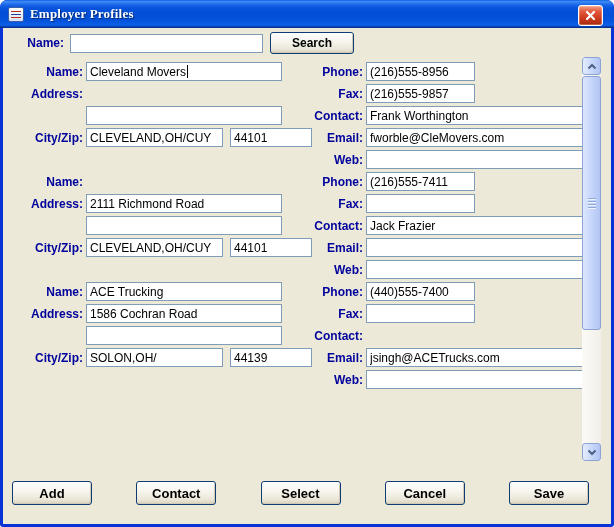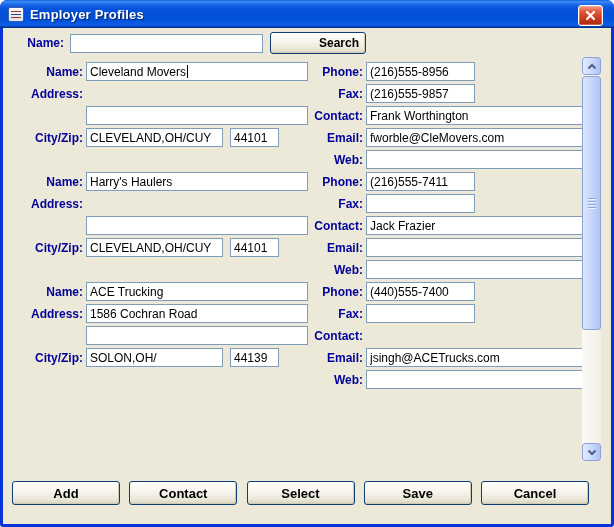--- a/index.html
+++ b/index.html
@@ -11,21 +11,21 @@
     background:#0833D6;border-radius:7px 7px 3px 3px;
     overflow:hidden;
   }
   .titlebar{
     position:absolute;top:0;left:0;right:0;height:28px;
     border-radius:7px 7px 0 0;
     background:linear-gradient(180deg,
       #0E61E8 0%,#3F8CF3 6%,#2776EF 12%,#1460E4 20%,#0753DC 30%,
       #0350D8 45%,#0350D8 62%,#0453DC 75%,#0A5CE4 85%,#0C5FE8 90%,
       #06369E 97%,#042B7E 100%);
-    display:flex;align-items:center;
+    display:flex;align-items:center;font-family:Liberation Serif, serif;
   }
   .win-icon{
     width:16px;height:15px;margin:0 6px 0 8px;
     background:linear-gradient(180deg,#FDFDFD,#D8E2F2);
     border:1px solid #3A5FA8;border-radius:2px;position:relative;flex:0 0 auto;
   }
   .win-icon::before{
     content:"";position:absolute;left:2px;right:2px;top:3px;height:7px;
     background:repeating-linear-gradient(180deg,#B03020 0 1px,transparent 1px 3px,#2A3F9E 3px 4px,transparent 4px 6px);
   }
@@ -57,32 +57,32 @@
     padding:0 3px;border-radius:0;
   }
   .search-input{width:193px;height:22px;margin-left:6px;}
   .xp-btn{
     border:1px solid #103C74;border-radius:3px;color:#000;
     background:linear-gradient(180deg,#FFFFFF 0%,#F6F4EC 45%,#EAE6D8 80%,#D8D2BE 100%);
     box-shadow:inset 0 1px 0 #fff, inset -1px -1px 0 #D0C9B4;
     font-family:"Liberation Sans","DejaVu Sans",sans-serif;
     font-size:12px;font-weight:700;cursor:default;
   }
-  .search-btn{width:96px;height:22px;margin-left:7px;text-align:right;}
+  .search-btn{width:84px;height:22px;margin-left:7px;}
 
   
   .records{position:absolute;top:34px;left:0;width:579px;}
   .record{position:relative;height:107px;margin-bottom:3px;}
   .rec-left{position:absolute;left:0;top:0;}
   .rec-right{position:absolute;left:280px;top:0;}
   .frow{display:flex;align-items:center;height:19px;margin-bottom:3px;}
   .flabel{width:80px;text-align:right;margin-right:3px;font-size:12px;font-weight:700;color:#00009C;flex:0 0 auto;}
-  .inp-main{width:222px;}
+  .inp-main{width:196px;}
   .inp-city{width:137px;}
-  .inp-zip{width:49px;margin-left:7px;}
+  .inp-zip{width:82px;margin-left:7px;}
   .inp-phone{width:109px;}
   .inp-wide{width:230px;}
   .caret{position:absolute;left:184px;top:3px;width:1px;height:13px;background:#000;}
 
   
   .scrollbar{
     position:absolute;left:579px;top:29px;width:19px;height:404px;
     background:linear-gradient(90deg,#FBFAF7,#F1EFE7);
   }
   .sb-btn{
@@ -102,21 +102,21 @@
   .thumb-grip{
     width:8px;height:11px;
     background:repeating-linear-gradient(180deg,#8FA8DC 0 1px,#EEF3FE 1px 2px,transparent 2px 3px);
   }
 
   
   .button-row{
     position:absolute;left:9px;top:453px;width:577px;
     display:flex;justify-content:space-between;
   }
-  .bottom-btn{width:108px;height:24px;font-size:13px;}
+  .bottom-btn{width:80px;height:24px;font-size:13px;}
 </style>
 </head>
 <body>
 
 <div class="window">
   <div class="titlebar">
     <span class="win-icon"></span>
     <span class="title-text">Employer Profiles</span>
     <button class="close-btn">
       <svg width="11" height="11" viewBox="0 0 11 11">
@@ -176,24 +176,24 @@
             <span class="flabel">Web:</span>
             <input class="fld inp-wide" value="" style="">
           </div>
         </div>
       </div>
 
       <div class="record">
         <div class="rec-left">
           <div class="frow">
             <span class="flabel">Name:</span>
-            <input class="fld inp-main" value="Harry's Haulers" style="">
           </div>
           <div class="frow">
             <span class="flabel">Address:</span>
+            <input class="fld inp-main" value="2111 Richmond Road" style="">
           </div>
           <div class="frow">
             <span class="flabel"></span>
             <input class="fld inp-main" value="" style="">
           </div>
           <div class="frow">
             <span class="flabel">City/Zip:</span>
             <input class="fld inp-city" value="CLEVELAND,OH/CUY" style="">
             <input class="fld inp-zip" value="44101" style="">
           </div>
@@ -280,18 +280,18 @@
         <svg width="10" height="7" viewBox="0 0 10 7">
           <path d="M1.5 1.5 L5 5 L8.5 1.5" stroke="#4D6185" stroke-width="2" fill="none"></path>
         </svg>
       </div>
     </div>
 
     <div class="button-row">
       <button class="xp-btn bottom-btn">Add</button>
       <button class="xp-btn bottom-btn">Contact</button>
       <button class="xp-btn bottom-btn">Select</button>
+      <button class="xp-btn bottom-btn">Cancel</button>
       <button class="xp-btn bottom-btn">Save</button>
-      <button class="xp-btn bottom-btn">Cancel</button>
     </div>
 
   </div>
 </div>
 
 </body></html>

